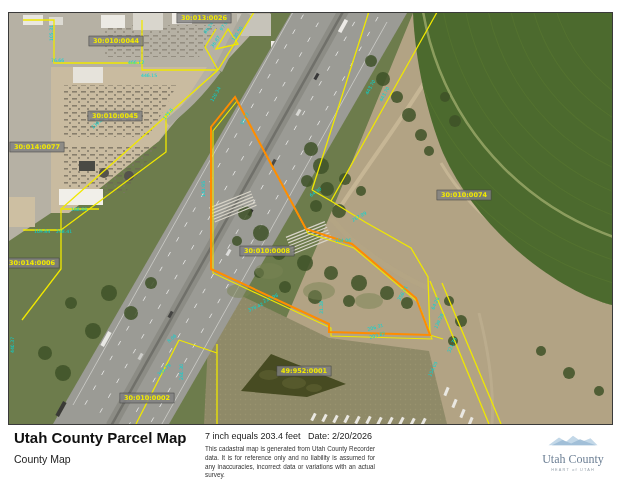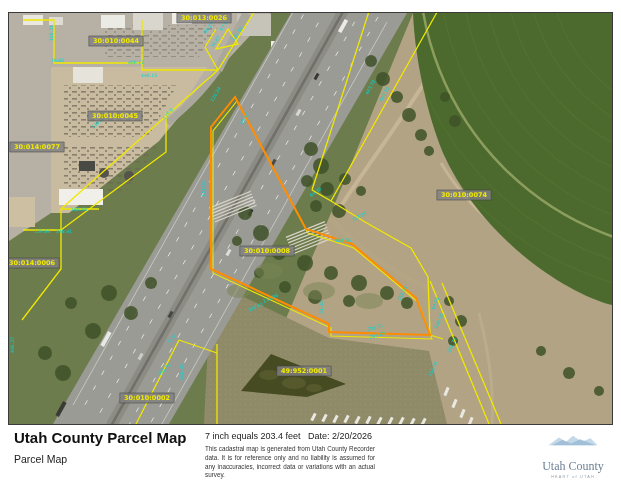--- a/index.html
+++ b/index.html
@@ -17,21 +17,21 @@
   .sel{stroke:var(--sel-color,#ff8c00);stroke-width:2;fill:none;}
   
   .footer{position:absolute;left:0;top:425px;width:621px;height:66px;background:#fff;}
   .f-title{position:absolute;left:14px;top:4px;font-size:15px;font-weight:bold;color:#111;}
   .f-sub{position:absolute;left:14px;top:28px;font-size:10.5px;color:#222;}
   .f-scale{position:absolute;left:205px;top:6px;font-size:9px;color:#222;}
   .f-date{position:absolute;left:300px;top:6px;width:72px;font-size:9px;color:#222;text-align:right;}
   .f-disc{position:absolute;left:205px;top:20px;width:170px;font-size:6.3px;line-height:1.4;
           color:#333;text-align:justify;}
   .f-logo{position:absolute;left:532px;top:8px;width:82px;text-align:center;}
-  .f-logo-name{font-family:"Liberation Serif",serif;font-size:12px;color:#6e8196;margin-top:8px;}
+  .f-logo-name{font-family:"Liberation Serif",serif;font-size:12px;color:#6e8196;margin-top:1px;}
   .f-logo-tag{font-size:3.8px;letter-spacing:1.2px;color:#98a3ad;margin-top:1px;}
 </style>
 </head>
 <body>
 
 <div class="page">
 
   <div class="map-frame">
     <svg id="map-svg" width="603" height="411" viewBox="0 0 603 411">
       <defs>
@@ -330,21 +330,21 @@
               <rect x="110.9" y="380" width="54.2" height="10" class="plbl-bg"></rect>
               <text x="138" y="387.3" text-anchor="middle" class="plbl">30:010:0002</text>
             </g>
           </g>
       </g>
     </svg>
   </div>
 
   <div class="footer">
     <div class="f-title">Utah County Parcel Map</div>
-    <div class="f-sub">Parcel Map</div>
+    <div class="f-sub">County Map</div>
     <div class="f-scale">7 inch equals 203.4 feet</div>
     <div class="f-date">Date: 2/20/2026</div>
     <div class="f-disc">This cadastral map is generated from Utah County Recorder data.  It is for reference only and no liability is assumed for any inaccuracies, incorrect data or variations with an actual survey.</div>
     <div class="f-logo">
       <svg width="60" height="14" viewBox="0 0 60 16">
         <path d="M2,14 L14,5 L22,10 L30,3 L40,10 L50,6 L58,14 Z" fill="#c3d8e8"></path>
         <path d="M6,14 L18,8 L28,12 L38,7 L48,11 L56,14 Z" fill="#9dbdd6" opacity="0.9"></path>
       </svg>
       <div class="f-logo-name">Utah County</div>
       <div class="f-logo-tag">HEART of UTAH</div>

